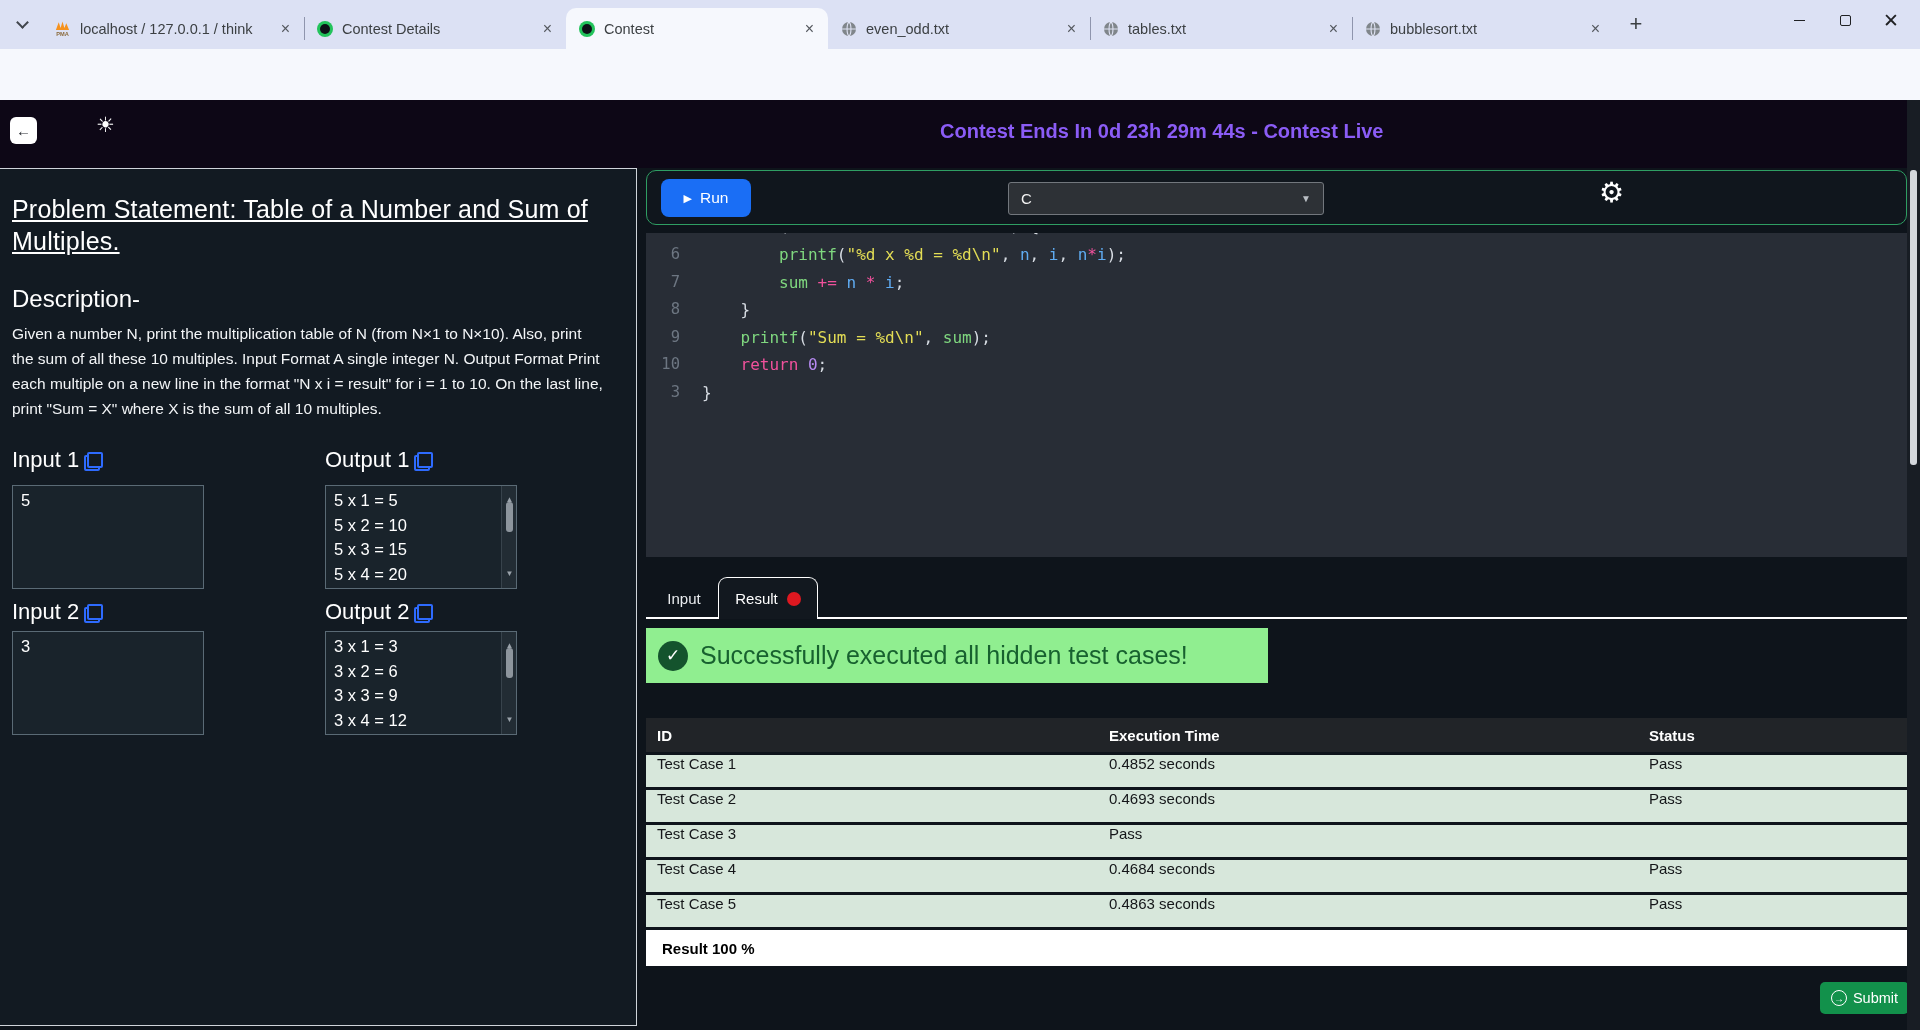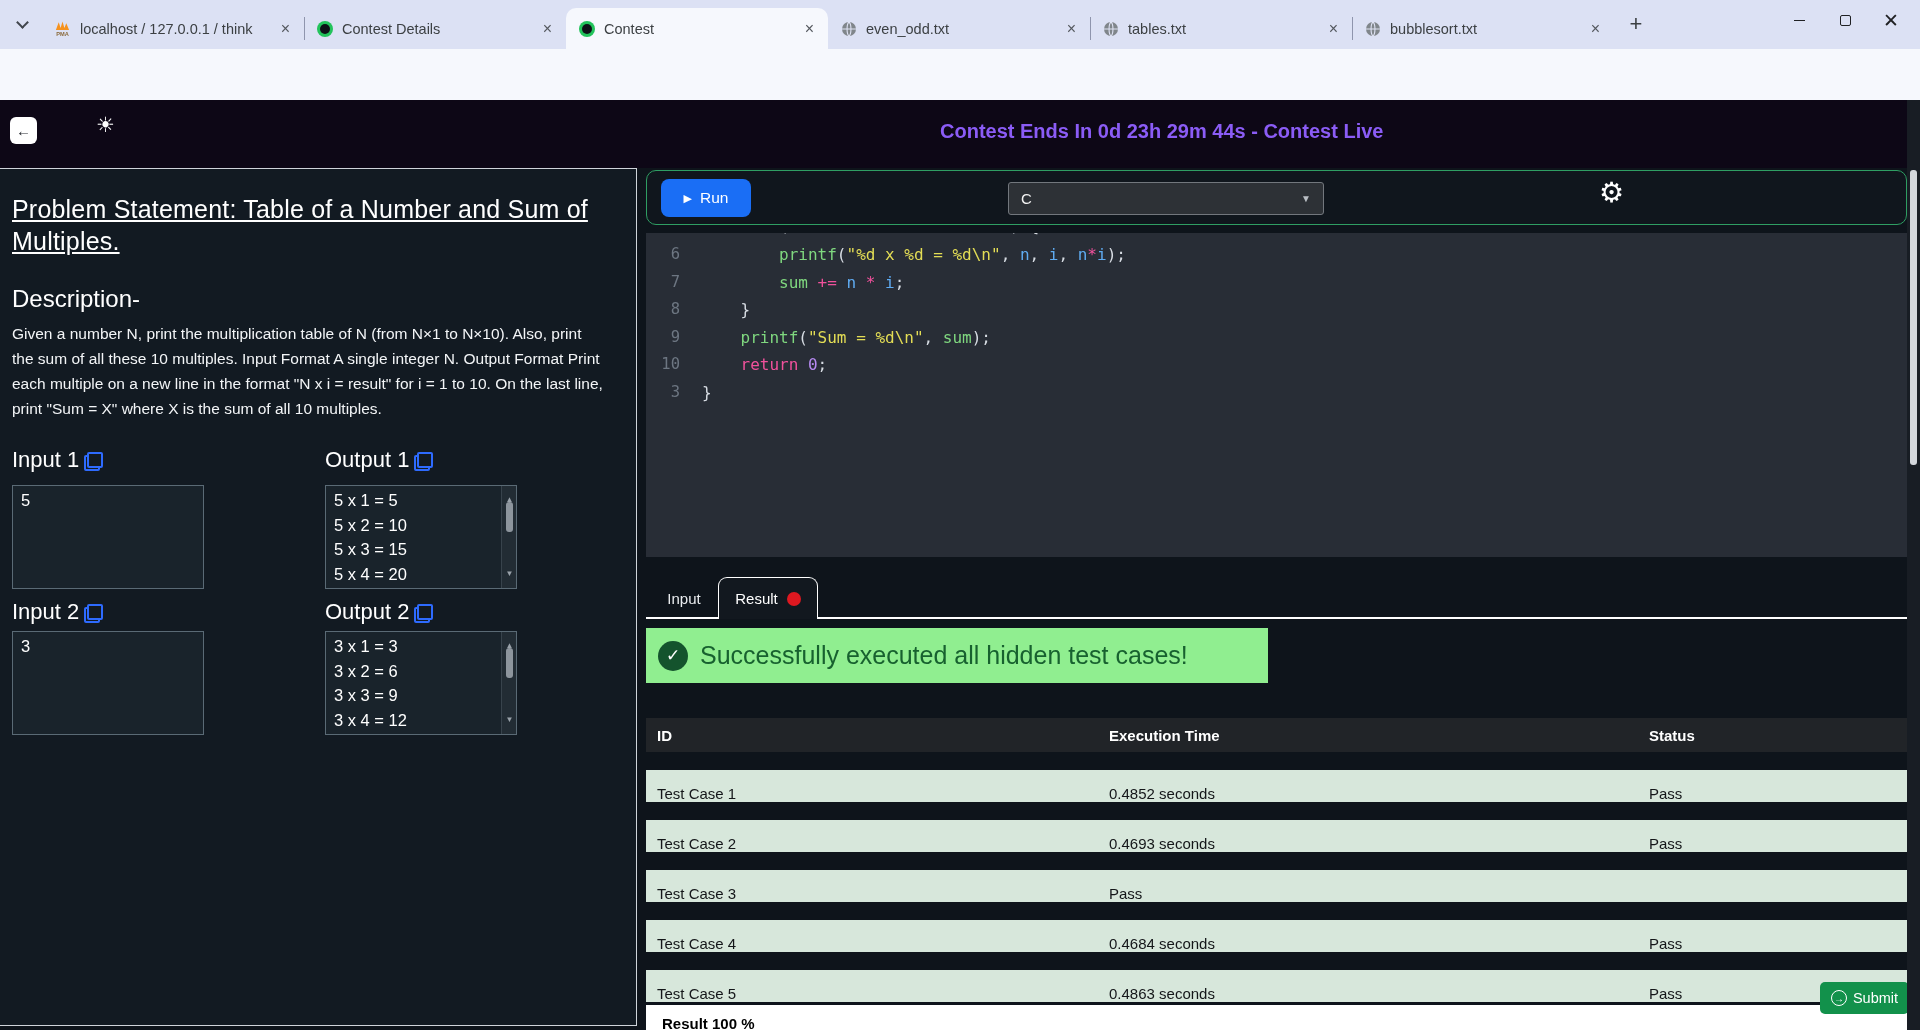--- a/index.html
+++ b/index.html
@@ -101,21 +101,21 @@
   .red-dot{width:14px;height:14px;border-radius:50%;background:#dd1820}
   .success-banner{position:absolute;left:646px;top:628px;width:622px;height:55px;background:#90ee90;
     display:flex;align-items:center;gap:12px;padding-left:12px}
   .check{width:30px;height:30px;border-radius:50%;background:#14532d;color:#fff;font-size:17px;
     display:flex;align-items:center;justify-content:center;flex:none}
   .success-text{color:#17612f;font-weight:normal;font-size:25px}
 
   
   .res-table{position:absolute;left:646px;top:718px;width:1261px}
   .thead{height:34px;background:#212428;color:#fff;font-weight:bold;font-size:15px;display:flex;align-items:center}
-  .trow{height:32px;margin-top:18px;background:#d7e7db;color:#141619;font-size:15px;display:flex;align-items:flex-end}
+  .trow{height:32px;margin-top:3px;background:#d7e7db;color:#141619;font-size:15px;display:flex;align-items:flex-start}
   .tfoot{height:36px;margin-top:3px;background:#fff;color:#000;font-weight:bold;font-size:15px;
     display:flex;align-items:center;padding-left:16px}
   .c1{width:452px;padding-left:11px}.c2{width:540px;padding-left:11px}.c3{flex:1;padding-left:11px}
 
   .submit-btn{position:absolute;left:1820px;top:982px;width:89px;height:32px;background:#12914b;border-radius:5px;
     color:#fff;font-size:14.5px;display:flex;align-items:center;justify-content:center;gap:6px}
   .submit-ic{width:16px;height:16px;border:1.5px solid #fff;border-radius:50%;font-size:10px;
     display:flex;align-items:center;justify-content:center;flex:none}
 
   .page-scrollbar{position:absolute;left:1907px;top:100px;width:13px;height:930px;background:#181d24}

